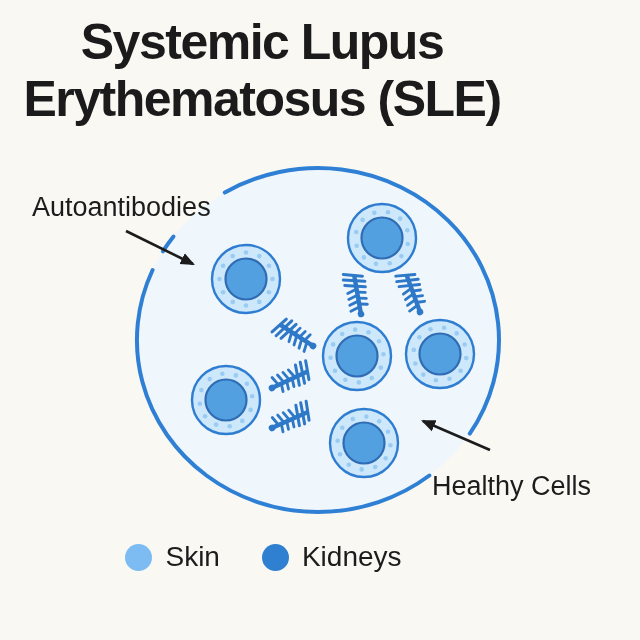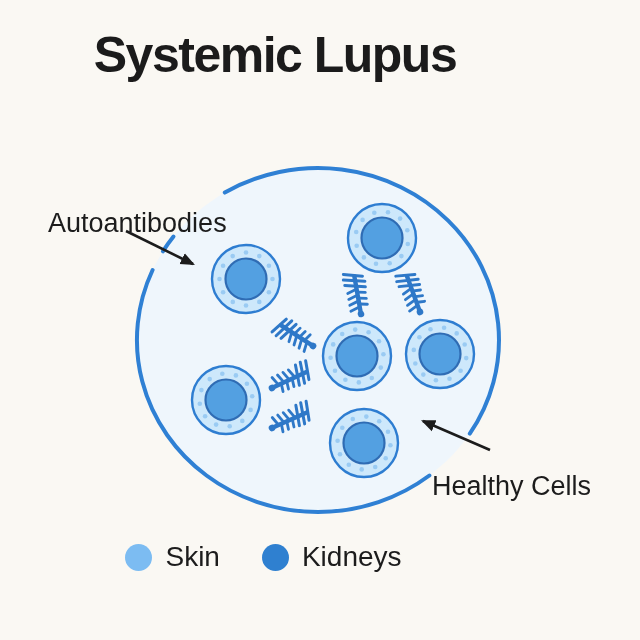--- a/index.html
+++ b/index.html
@@ -2,30 +2,30 @@
 <html style="--background: #faf8f3; --title-text: #1b1b1b; --label-text: #1c1c1c; --arrow: #1c1c1c; --circle-fill: #eff6fc; --circle-stroke: #2f80d4; --cell-outer-fill: #cde8fb; --cell-outer-stroke: #2e7dd1; --cell-inner-fill: #53a0e1; --cell-inner-stroke: #2f6cb4; --cell-dot: #9acbf3; --antibody: #2e78c8;"><head>
 <meta charset="utf-8">
 <style>
   html, body { margin: 0; padding: 0; }
   body {
     width: 640px; height: 640px; position: relative; overflow: hidden;
     background: var(--background, #faf8f3);
     font-family: "Liberation Sans", sans-serif;
   }
   .title {
-    position: absolute; top: 14px; left: 0; width: 524px; margin: 13px;
+    position: absolute; top: 14px; left: 0; width: 524px; margin: 0;
     text-align: center; font-size: 50px; line-height: 57px;
     font-weight: 800; letter-spacing: -1.5px;
     color: var(--title-text, #1b1b1b);
   }
   .float-label {
     position: absolute; font-size: 27px; font-weight: 500;
     color: var(--label-text, #1c1c1c); white-space: nowrap;
   }
-  #label-autoantibodies { left: 48px; top: 192px; margin-top: 16px; }
+  #label-autoantibodies { left: 32px; top: 192px; }
   #label-healthy { left: 432px; top: 455px; margin-top: 16px; }
   svg.diagram { position: absolute; left: 0; top: 0; }
 
   .circle-fill { fill: var(--circle-fill, #eff6fc); }
   .circle-arc  { fill: none; stroke: var(--circle-stroke, #2f80d4); stroke-width: 4; stroke-linecap: round; }
   .cell-outer  { fill: var(--cell-outer-fill, #cde8fb); stroke: var(--cell-outer-stroke, #2e7dd1); stroke-width: 2.4; }
   .cell-dot    { fill: var(--cell-dot, #9acbf3); }
   .cell-inner  { fill: var(--cell-inner-fill, #53a0e1); stroke: var(--cell-inner-stroke, #2f6cb4); stroke-width: 2.2; }
   .ab-stroke   { stroke: var(--antibody, #2e78c8); fill: none; stroke-linecap: round; }
   .ab-fill     { fill: var(--antibody, #2e78c8); }
@@ -38,20 +38,21 @@
   }
   .legend-item { display: flex; align-items: center; gap: 13px; }
   .legend-dot { width: 27px; height: 27px; border-radius: 50%; flex: 0 0 auto; }
   .legend-label { font-size: 28px; font-weight: 500; color: var(--label-text, #1c1c1c); }
 </style>
 </head>
 <body style="--background: #faf8f3; --title-text: #1b1b1b; --label-text: #1c1c1c; --arrow: #1c1c1c; --circle-fill: #eff6fc; --circle-stroke: #2f80d4; --cell-outer-fill: #cde8fb; --cell-outer-stroke: #2e7dd1; --cell-inner-fill: #53a0e1; --cell-inner-stroke: #2f6cb4; --cell-dot: #9acbf3; --antibody: #2e78c8;">
 
 <h1 class="title">
   <div>Systemic Lupus</div>
+  <div>Erythematosus (SLE)</div>
 </h1>
 
 <svg class="diagram" width="640" height="640" viewBox="0 0 640 640">
   <defs>
     <marker id="arrowhead" viewBox="0 0 10 10" refX="8.5" refY="5" markerWidth="5.5" markerHeight="5.5" orient="auto-start-reverse">
       <polygon class="arrow-head" points="0,0.8 10,5 0,9.2"></polygon>
     </marker>
     <g id="antibody-glyph">
       <circle class="ab-fill" cx="0" cy="0" r="3.3"></circle>
       <path class="ab-stroke" stroke-width="4.4" d="M1,0 L38,0"></path>

